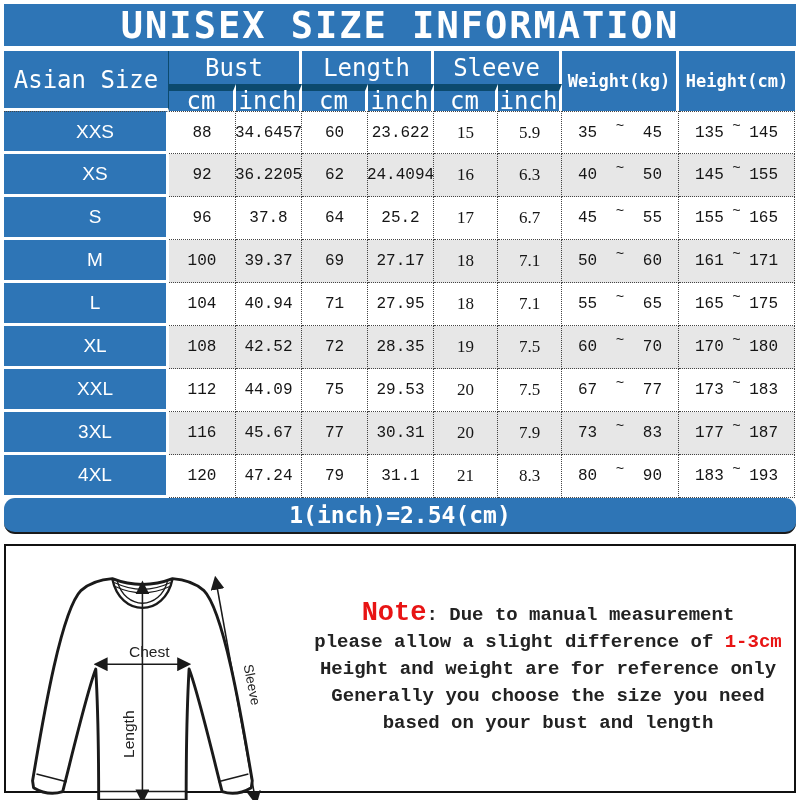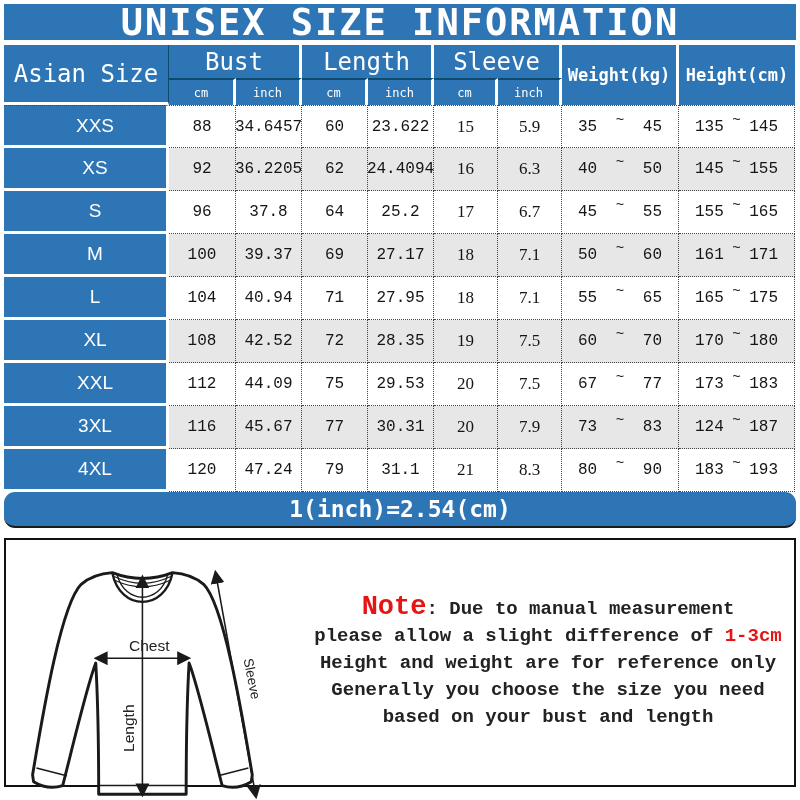--- a/index.html
+++ b/index.html
@@ -1,21 +1,21 @@
 <!DOCTYPE html>
 <html><head>
 <meta charset="utf-8">
 <style>
   * { box-sizing: border-box; margin: 0; padding: 0; }
   html, body { width: 800px; height: 800px; background: #fff; overflow: hidden; }
   body { font-family: "DejaVu Sans Mono", monospace; padding: 4px; }
 
   
   .title-bar {
-    height: 36px; background: #2e75b6; color: #fff;
+    height: 42px; background: #2e75b6; color: #fff;
     display: flex; align-items: center; justify-content: center;
     font-size: 37px; font-weight: bold; letter-spacing: 2px;
     margin-bottom: 5px;
   }
 
   
   .size-table {
     display: grid;
     grid-template-columns: 165px 67px 66px 66px 66px 64px 64px 117px 116px;
     grid-template-rows: 33px 27px;
@@ -25,22 +25,22 @@
   .hcell {
     background: #2e75b6; color: #fff;
     display: flex; align-items: center; justify-content: center;
   }
   .corner  { grid-row: 1 / span 2; grid-column: 1; font-size: 24px;
              border-right: 1px solid #0c4a6e; border-bottom: 3px solid #fff; }
   .g-bust   { grid-row: 1; grid-column: 2 / span 2; }
   .g-length { grid-row: 1; grid-column: 4 / span 2; }
   .g-sleeve { grid-row: 1; grid-column: 6 / span 2; }
   .group   { font-size: 24px; border-right: 3px solid #fff; }
-  .sub     { grid-row: 2; font-size: 12px;
-             border-right: 3px solid #fff; border-top: 2px solid #0c4a6e; }
+  .sub     { grid-row: 2; font-size: 24px;
+             border-right: 3px solid #fff; border-top: 7px solid #0c4a6e; }
   .wcol { grid-row: 1 / span 2; grid-column: 8; font-size: 17px; font-weight: bold;
           border-right: 3px solid #fff; }
   .hcol { grid-row: 1 / span 2; grid-column: 9; font-size: 17px; font-weight: bold; }
 
   .trow { display: contents; }
   .cell {
     background: #fff; color: #151515;
     display: flex; align-items: center; justify-content: center;
     font-family: "Liberation Mono", monospace; font-size: 16px;
     border-right: 1px dotted #444; border-bottom: 1px dotted #444;
@@ -242,21 +242,21 @@
     <div class="cell">77</div>
     <div class="cell">30.31</div>
     <div class="cell serif">20</div>
     <div class="cell serif">7.9</div>
     <div class="cell range">
       <span>73</span>
         <span class="tilde">~</span>
         <span>83</span>
     </div>
     <div class="cell range">
-      <span>124</span>
+      <span>177</span>
         <span class="tilde">~</span>
         <span>187</span>
     </div>
   </div>
     <div class="trow">
     <div class="cell label">4XL</div>
     <div class="cell">120</div>
     <div class="cell">47.24</div>
     <div class="cell">79</div>
     <div class="cell">31.1</div>

